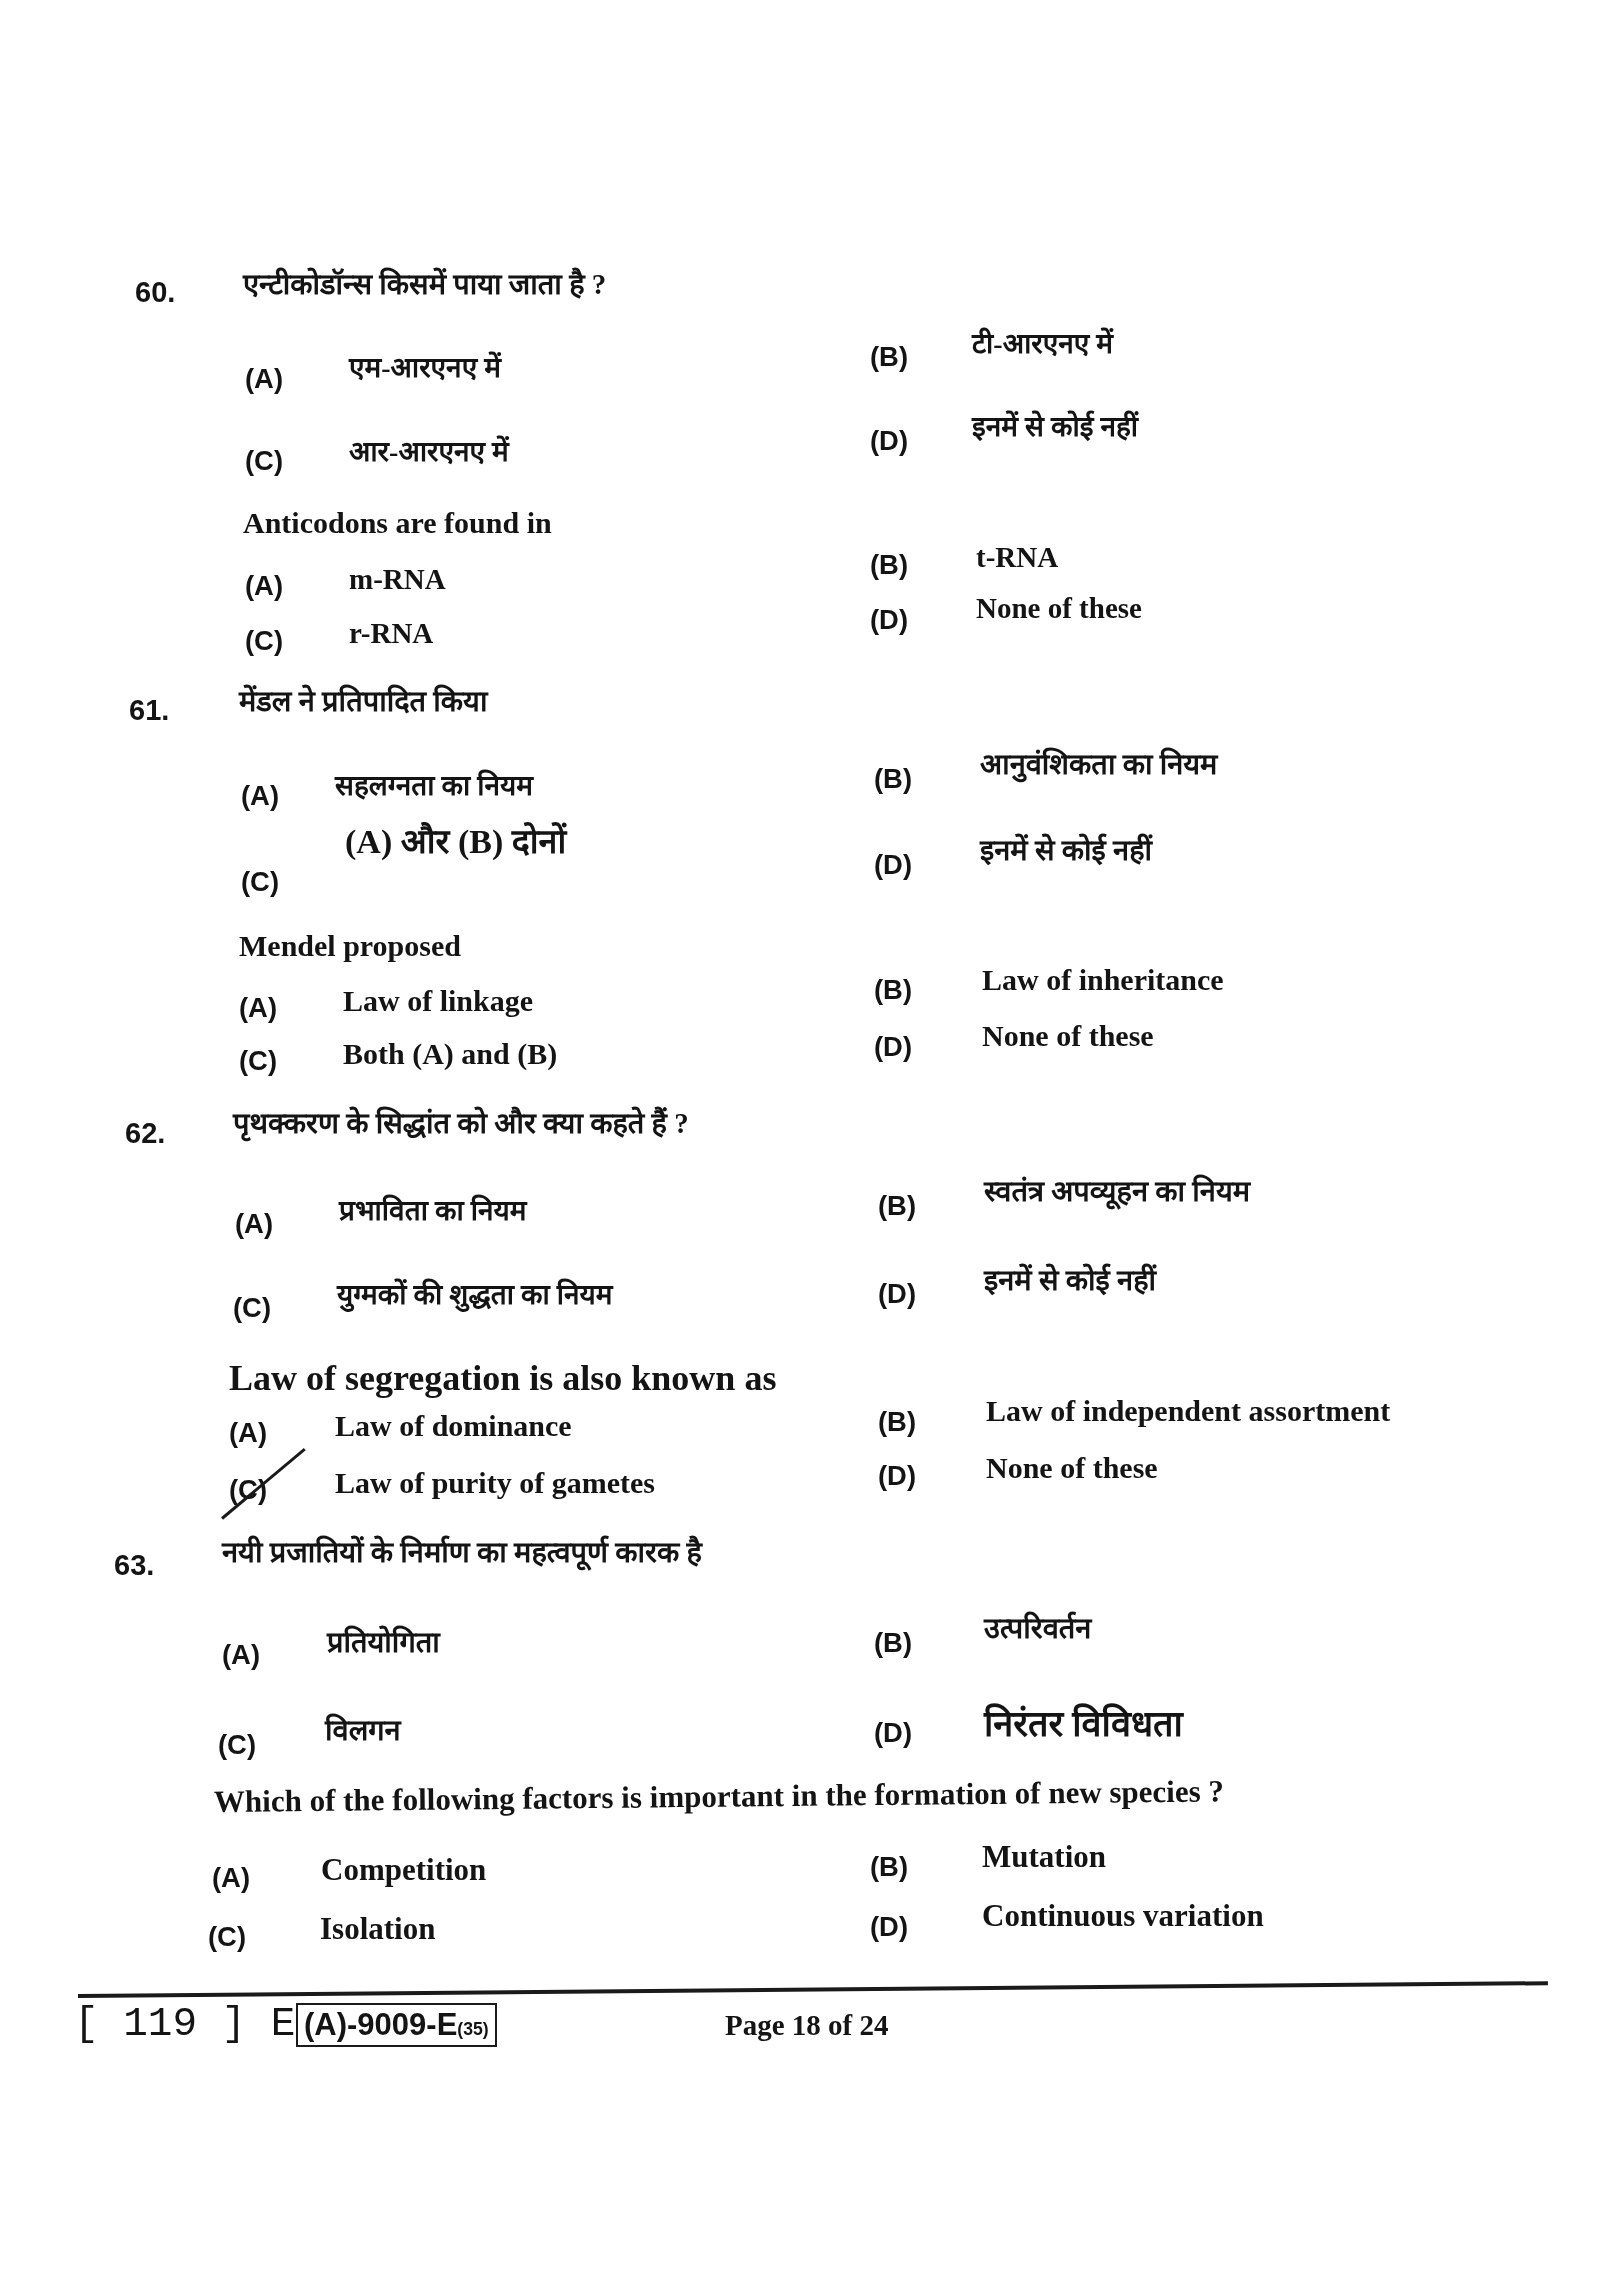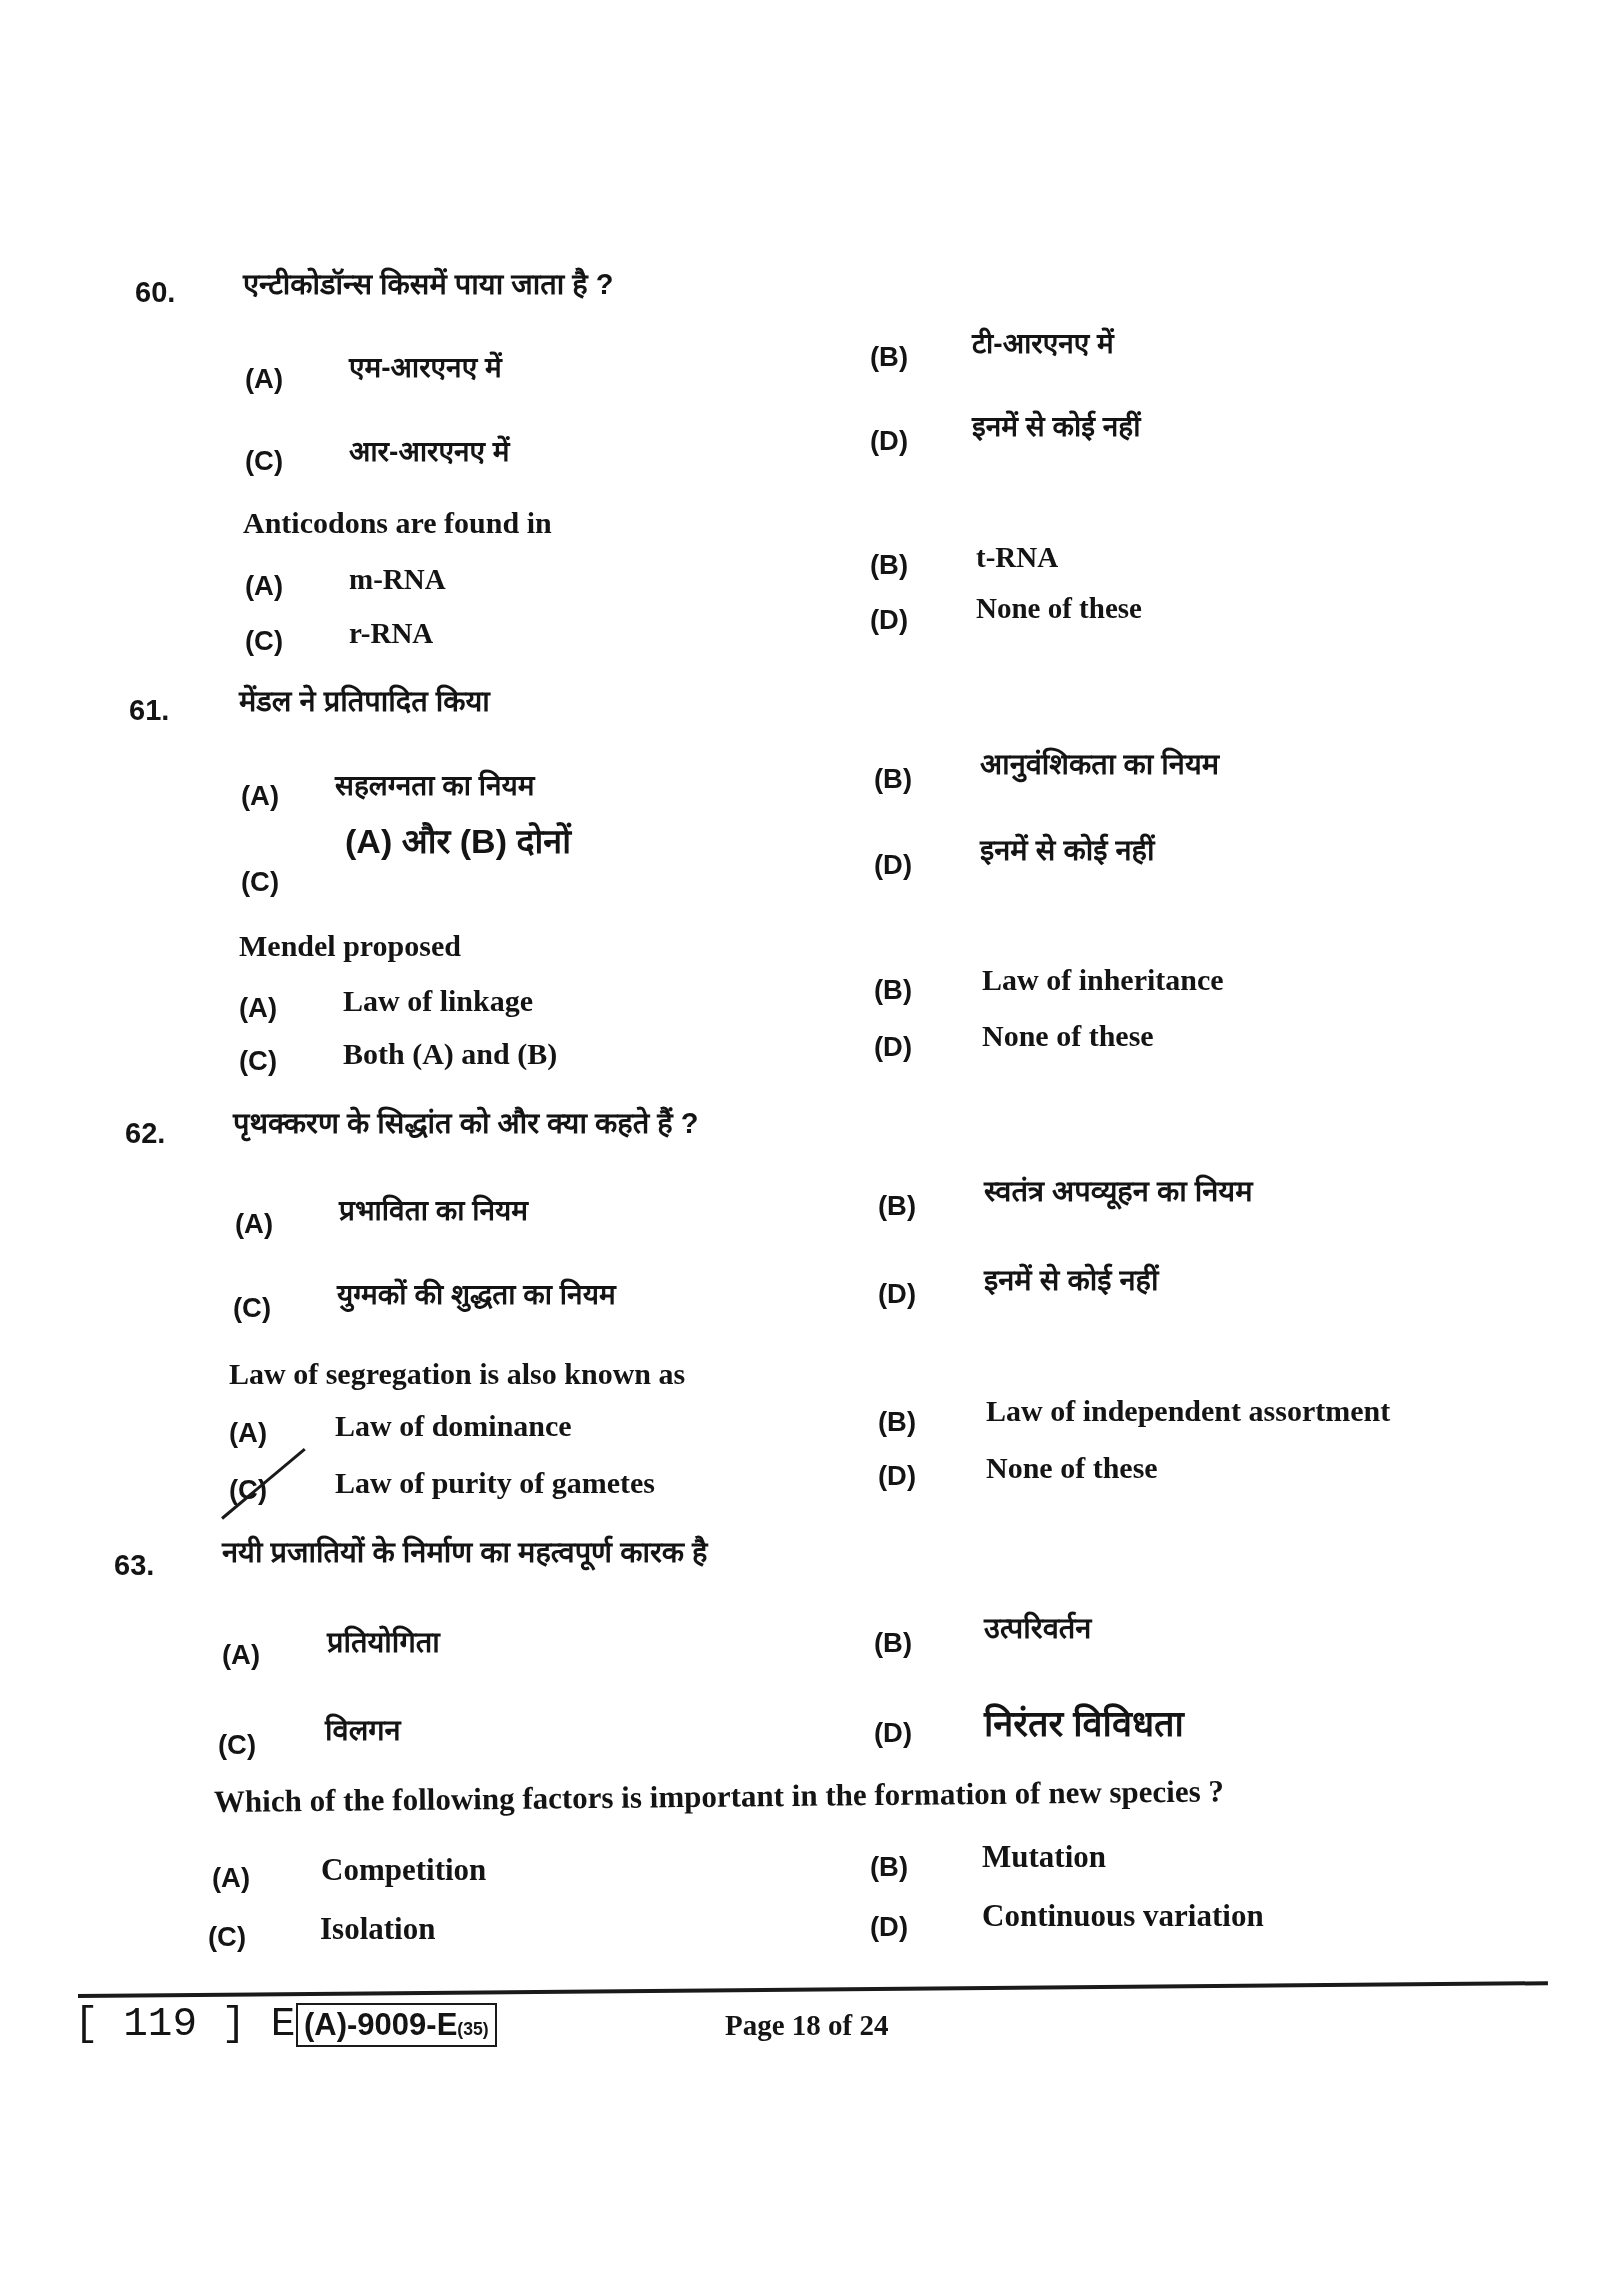--- a/index.html
+++ b/index.html
@@ -2,21 +2,21 @@
 <html><head>
   <meta charset="utf-8">
   <style>
     html, body { margin: 0; padding: 0; }
     body {
       width: 1621px; height: 2293px; background: #ffffff; position: relative; overflow: hidden;
       font-family: "Liberation Serif", "DejaVu Serif", serif; color: #141414;
     }
     .abs { position: absolute; white-space: nowrap; }
     .qnum { font-family: "Liberation Sans", sans-serif; font-weight: bold; font-size: 29px; }
-    .hi { font-family: Liberation Sans, sans-serif; font-weight: bold; font-size: 30px; }
+    .hi { font-family: Liberation Serif, serif; font-weight: bold; font-size: 30px; }
     .en { font-family: "Liberation Serif", serif; font-weight: bold; font-size: 31px; }
     .lbl { font-family: "Liberation Sans", sans-serif; font-weight: bold; font-size: 27.4px; }
     .opt-en { font-family: "Liberation Serif", serif; font-weight: bold; font-size: 31px; }
     .rule { position: absolute; height: 3.9px; background: #1a1a1a; transform-origin: left center; }
     .footer-code { border: 2.9px solid #1a1a1a; padding: 2px 6px; font-family: "Liberation Sans", sans-serif; font-size: 31px; font-weight: bold; }
     .footer-code sub { font-size: 17.6px; vertical-align: baseline; }
     .tick-mark { position: absolute; height: 2.9px; background: #1a1a1a; transform-origin: left center; }
   </style>
 </head>
 <body>
@@ -67,21 +67,21 @@
 <div class="abs hi" style="left:233px;top:1102px;font-size:29px;">पृथक्करण के सिद्धांत को और क्या कहते हैं ?</div>
 <div class="abs lbl" style="left:235px;top:1208px;">(A)</div>
 <div class="abs hi" style="left:339px;top:1190px;font-size:28px;">प्रभाविता का नियम</div>
 <div class="abs lbl" style="left:878px;top:1190px;">(B)</div>
 <div class="abs hi" style="left:984px;top:1170px;font-size:29px;">स्वतंत्र अपव्यूहन का नियम</div>
 <div class="abs lbl" style="left:233px;top:1292px;">(C)</div>
 <div class="abs hi" style="left:337px;top:1274px;font-size:28px;">युग्मकों की शुद्धता का नियम</div>
 <div class="abs lbl" style="left:878px;top:1278px;">(D)</div>
 <div class="abs hi" style="left:984px;top:1259px;font-size:29px;">इनमें से कोई नहीं</div>
 
-<div class="abs en" style="left:229px;top:1357px;font-size:30px;">Law of segregation is also known as</div>
+<div class="abs en" style="left:229px;top:1357px;font-size:36px;">Law of segregation is also known as</div>
 <div class="abs lbl" style="left:229px;top:1417px;">(A)</div>
 <div class="abs opt-en" style="left:335px;top:1409px;font-size:30px;">Law of dominance</div>
 <div class="abs lbl" style="left:878px;top:1406px;">(B)</div>
 <div class="abs opt-en" style="left:986px;top:1394px;font-size:30px;">Law of independent assortment</div>
 <div class="abs lbl" style="left:229px;top:1474px;">(C)</div>
 <div class="tick-mark" style="left:222px;top:1517px;width:108px;transform:rotate(-40deg);"></div>
 <div class="abs opt-en" style="left:335px;top:1466px;font-size:30px;">Law of purity of gametes</div>
 <div class="abs lbl" style="left:878px;top:1460px;">(D)</div>
 <div class="abs opt-en" style="left:986px;top:1451px;font-size:30px;">None of these</div>
 

